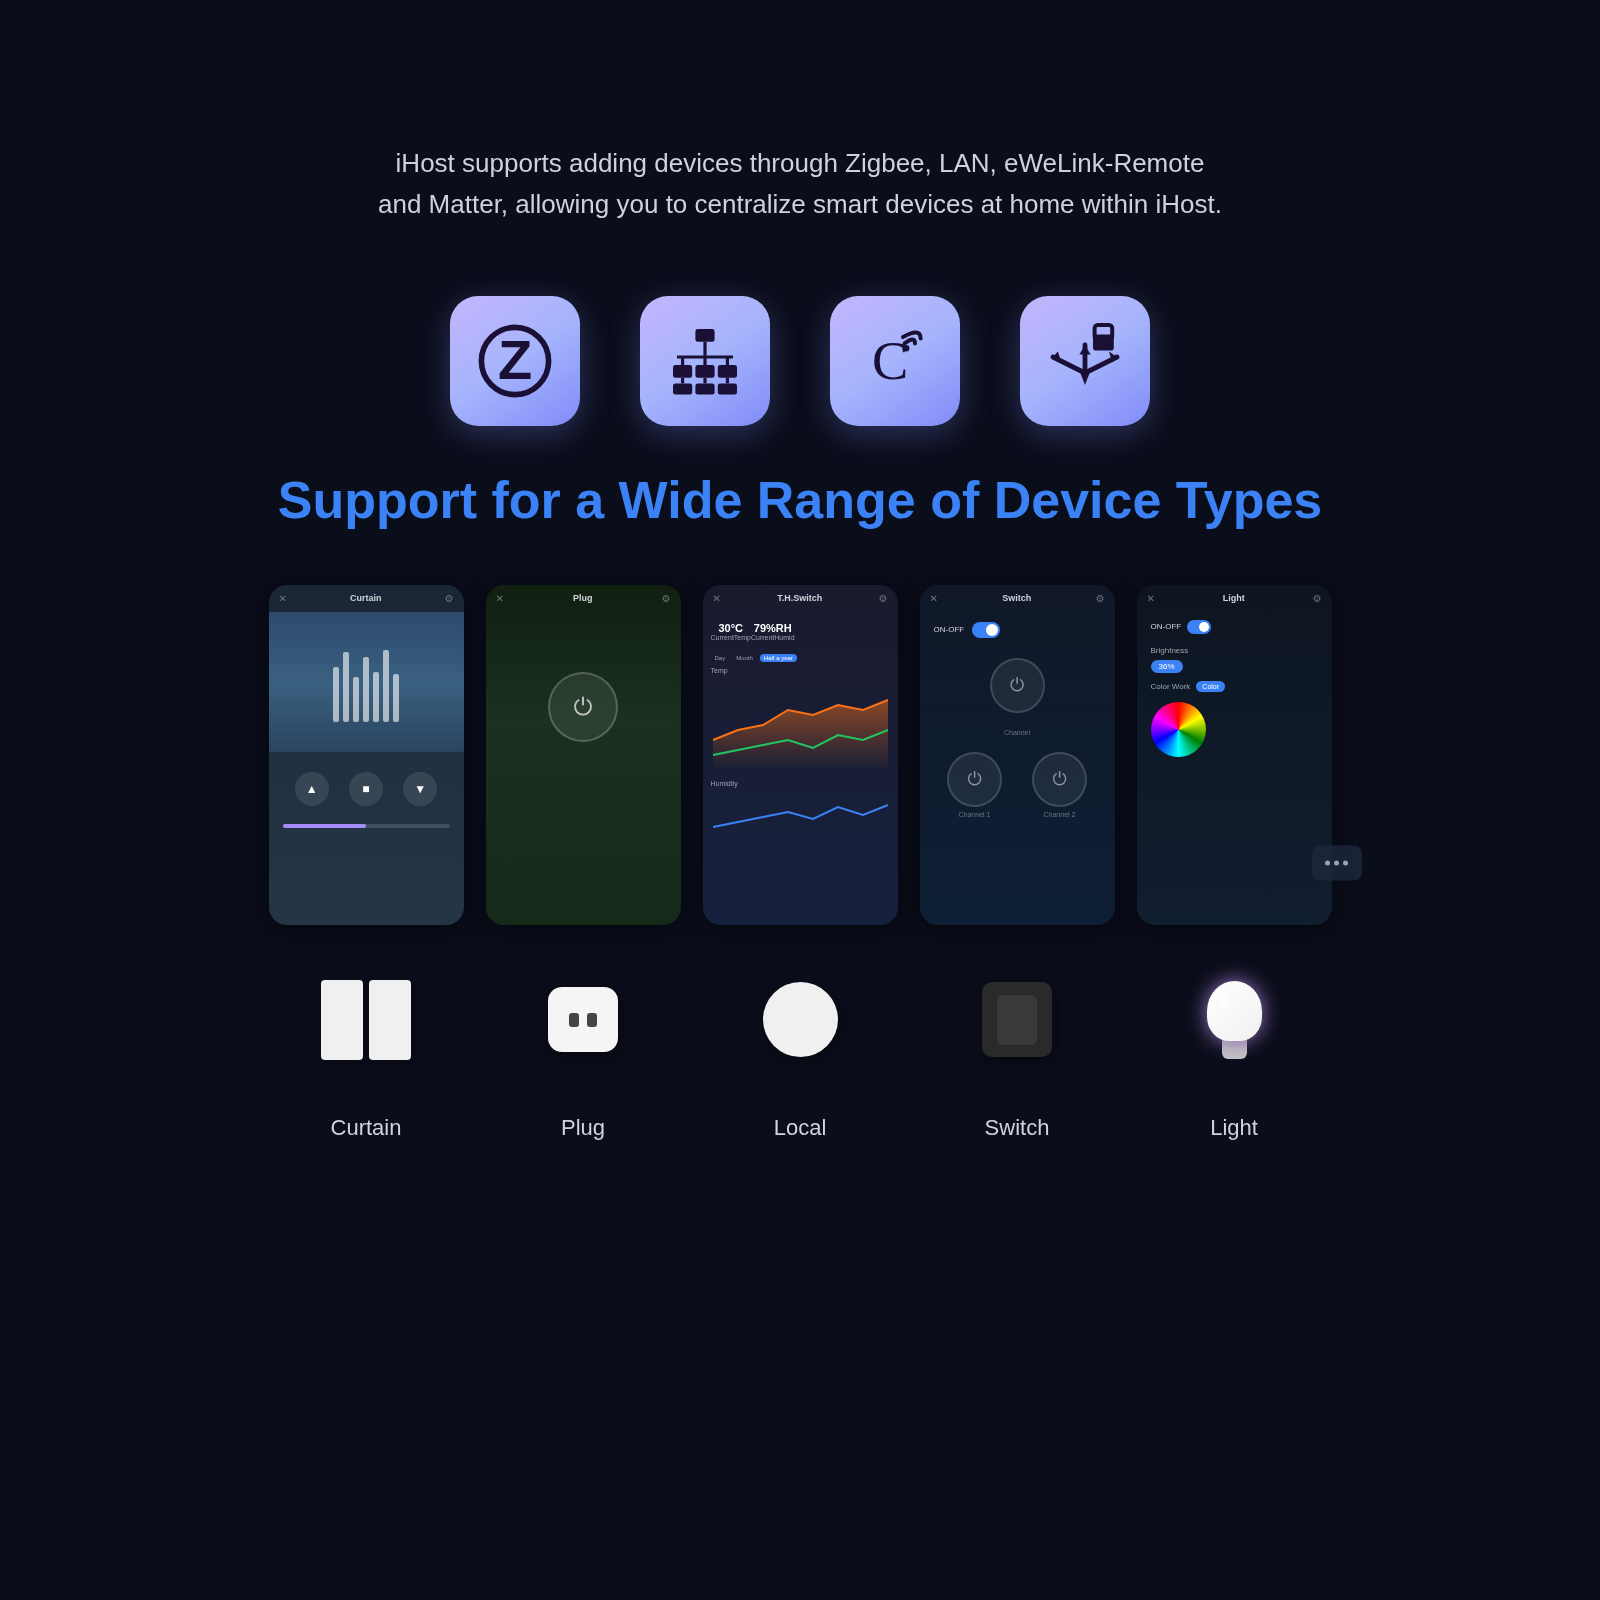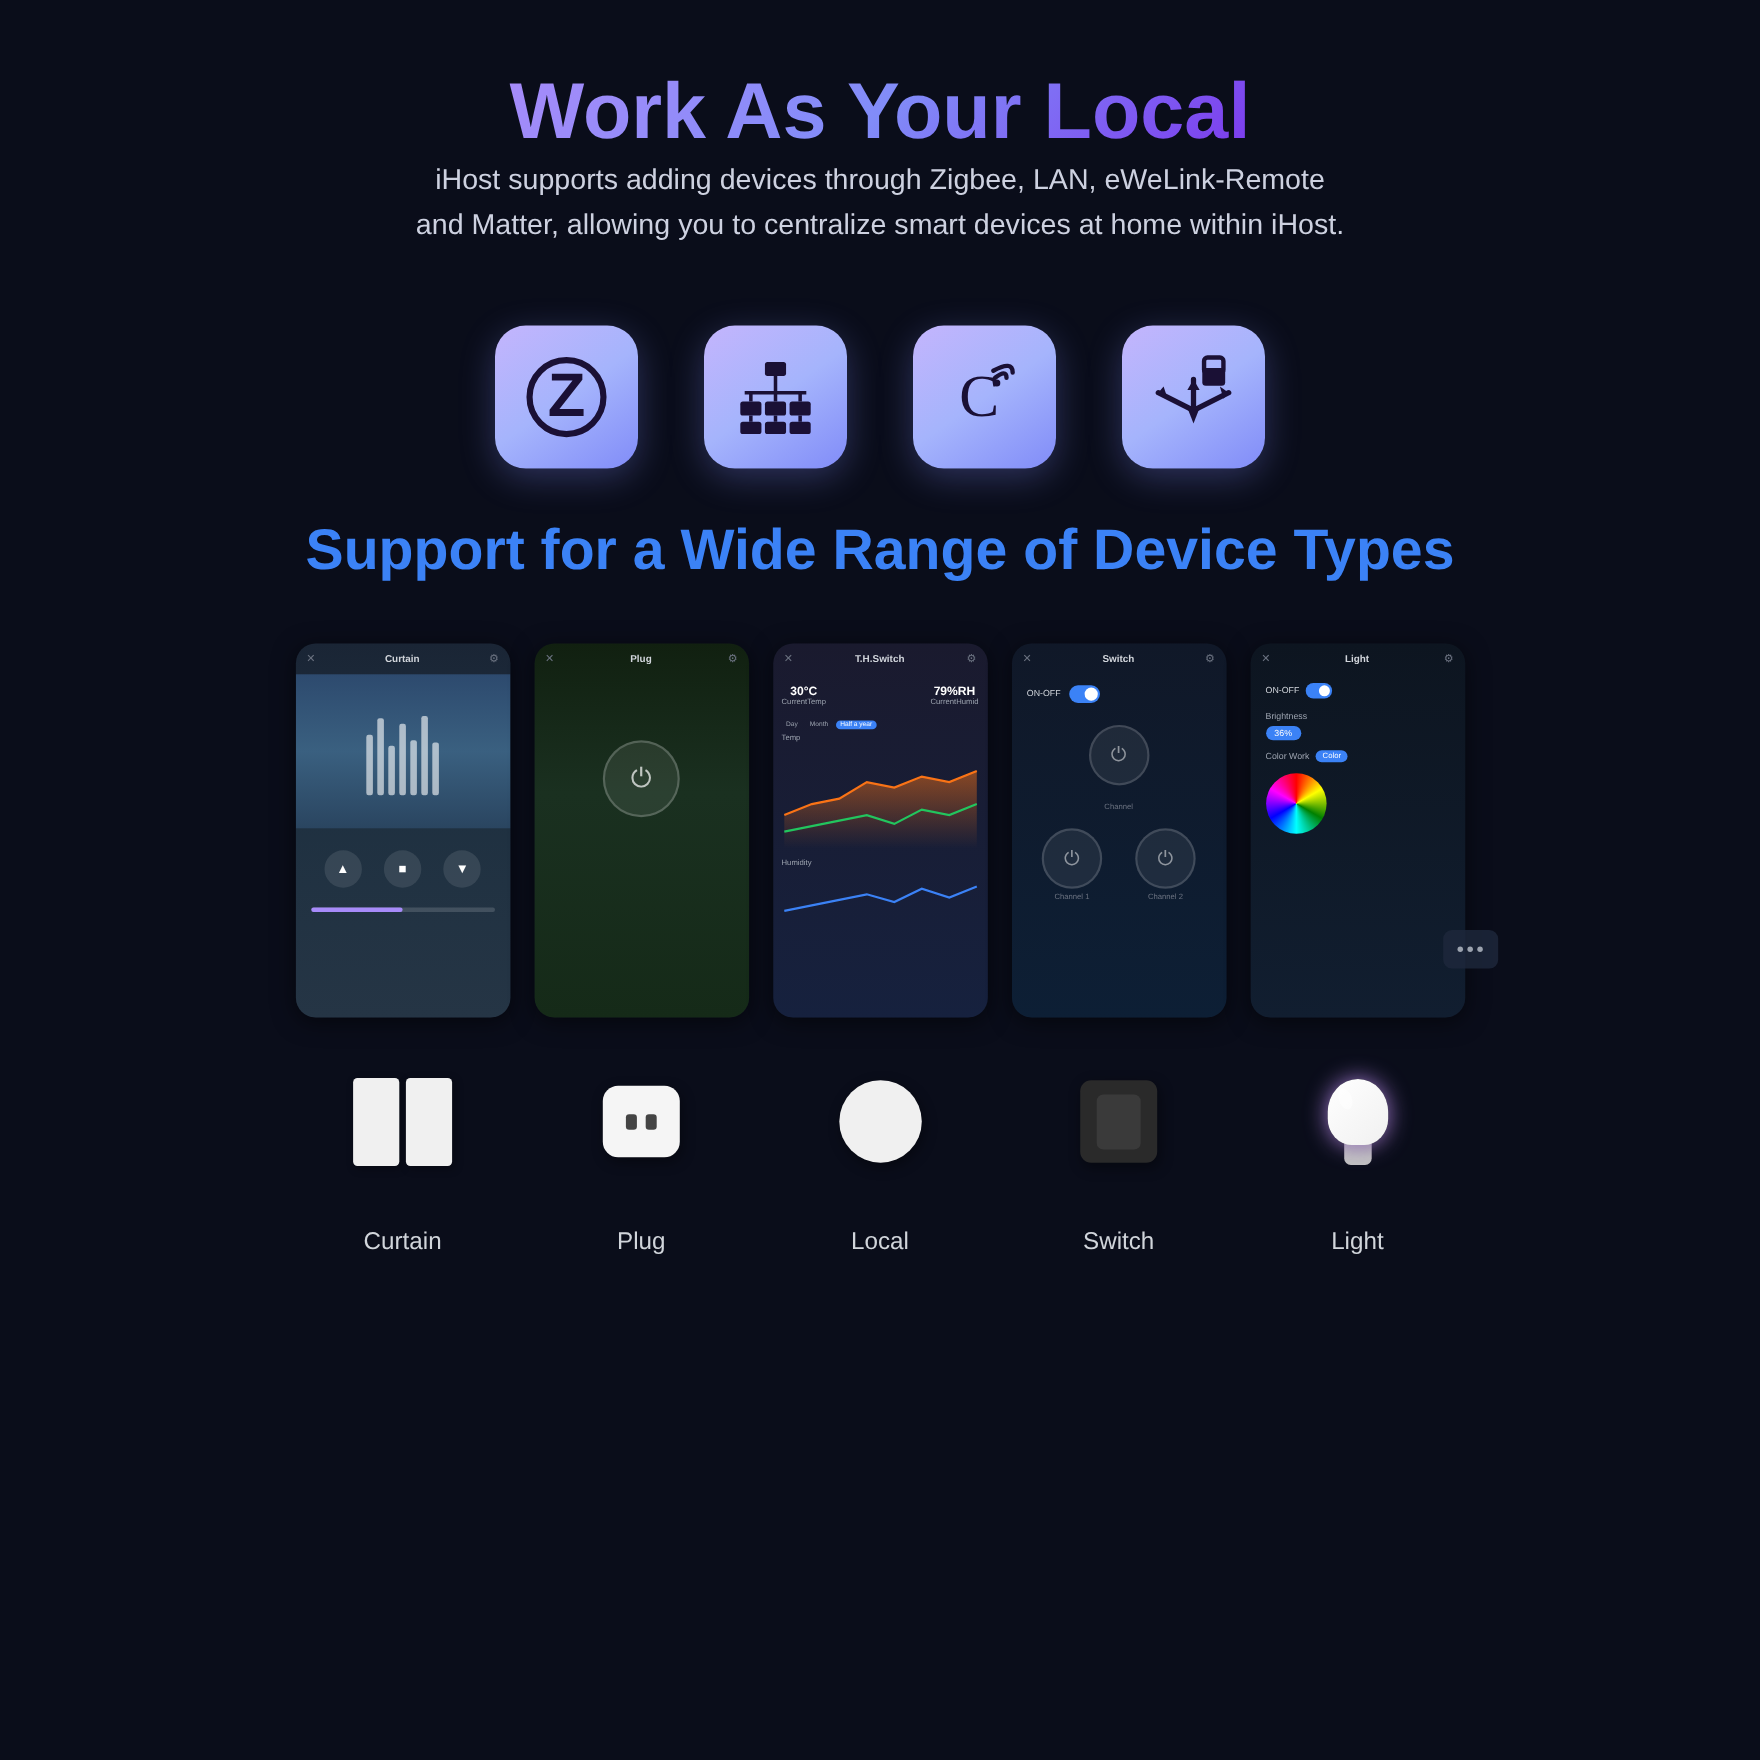--- a/index.html
+++ b/index.html
@@ -220,21 +220,21 @@
       color: rgba(255,255,255,0.7);
     }
 
     
     .sensor-screen {
       background: linear-gradient(180deg, #1a1a2e 0%, #16213e 100%);
     }
 
     .sensor-data-row {
       display: flex;
-      justify-content: space-between;
+      justify-content: flex-start;
       padding: 10px 8px;
     }
 
     .sensor-data-item {
       text-align: center;
     }
 
     .sensor-value {
       font-size: 11px;
       font-weight: 700;
@@ -572,21 +572,21 @@
       position: relative;
       display: flex;
       gap: 22px;
       align-items: flex-start;
     }
   </style>
 </head>
 <body>
 
 <h1 class="main-title">
-  <span>Work As Your Local</span><br>
+  <br>
 </h1>
 
 <p class="subtitle">iHost supports adding devices through Zigbee, LAN, eWeLink-Remote and Matter, allowing you to centralize smart devices at home within iHost.</p>
 
 <div class="icons-row">
 
   <div class="protocol-icon">
     <svg viewBox="0 0 100 100" xmlns="http://www.w3.org/2000/svg">
       <text x="50" y="72" text-anchor="middle" font-size="70" font-weight="900" font-family="Arial" fill="#1a1035">Z</text>
       <circle cx="50" cy="50" r="42" fill="none" stroke="#1a1035" stroke-width="7"></circle>

